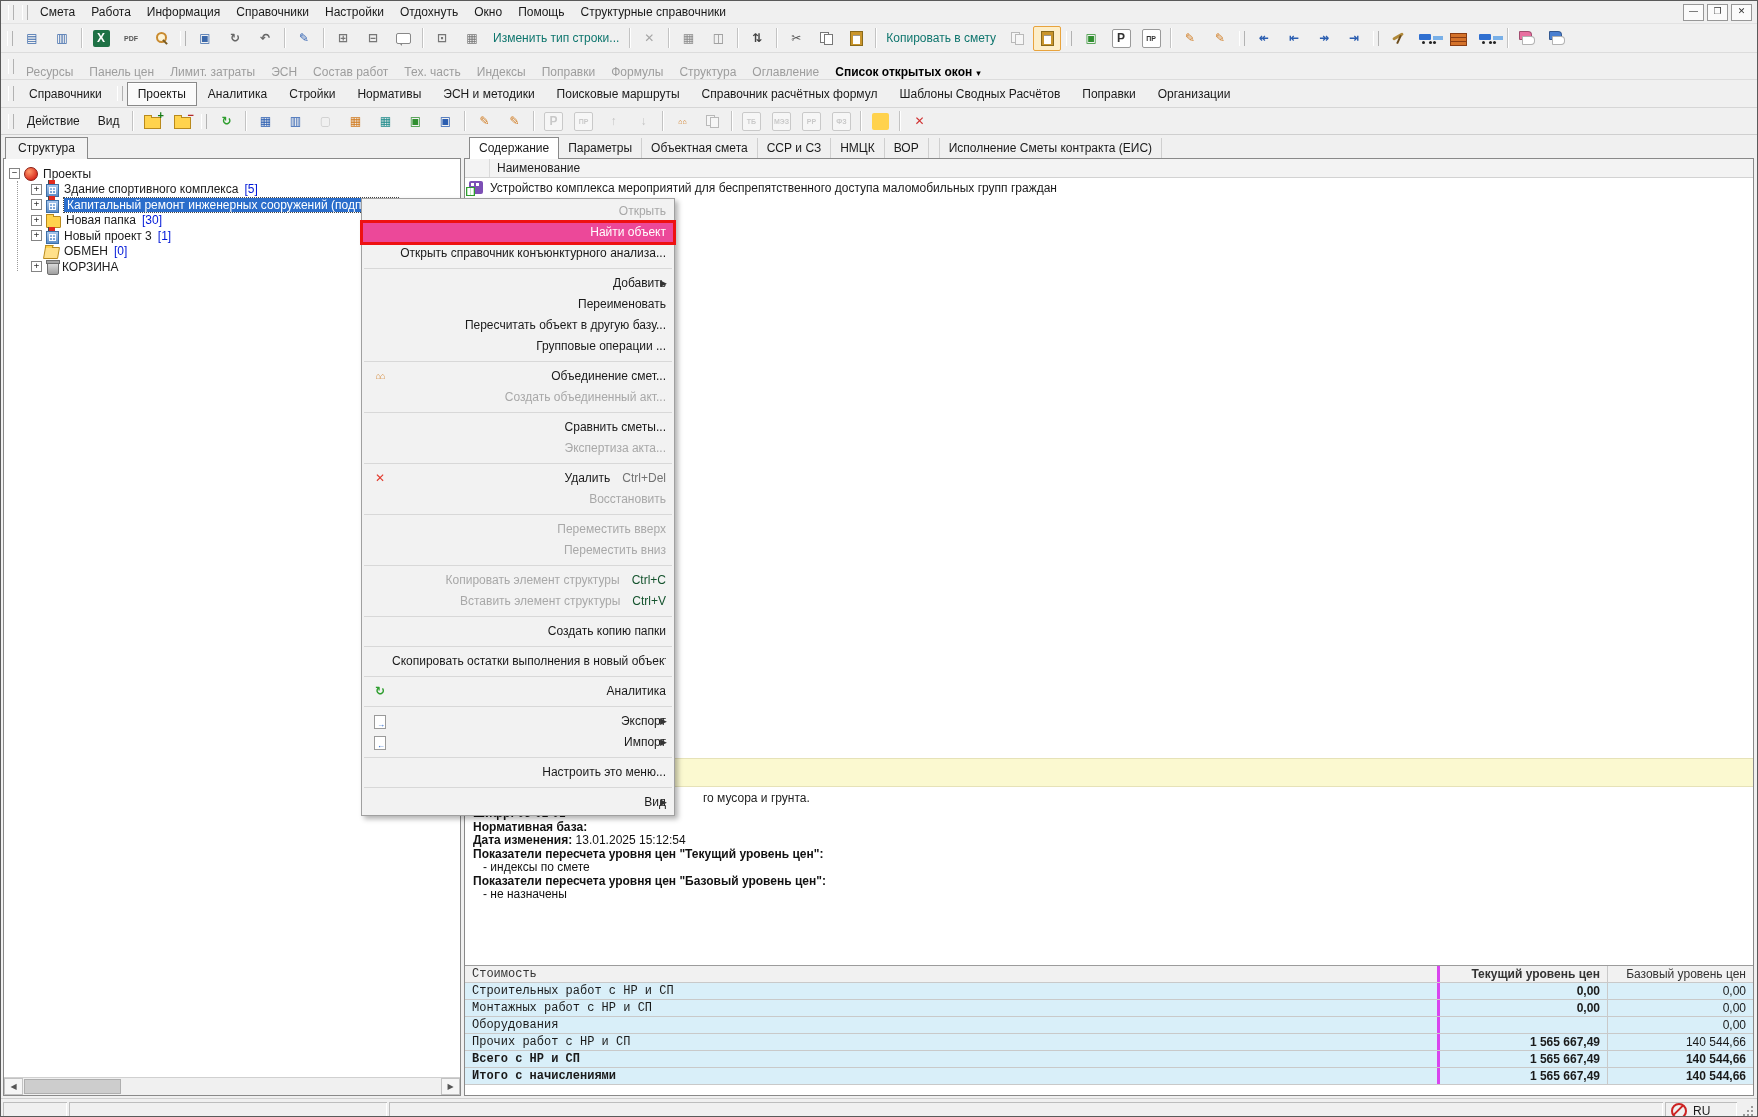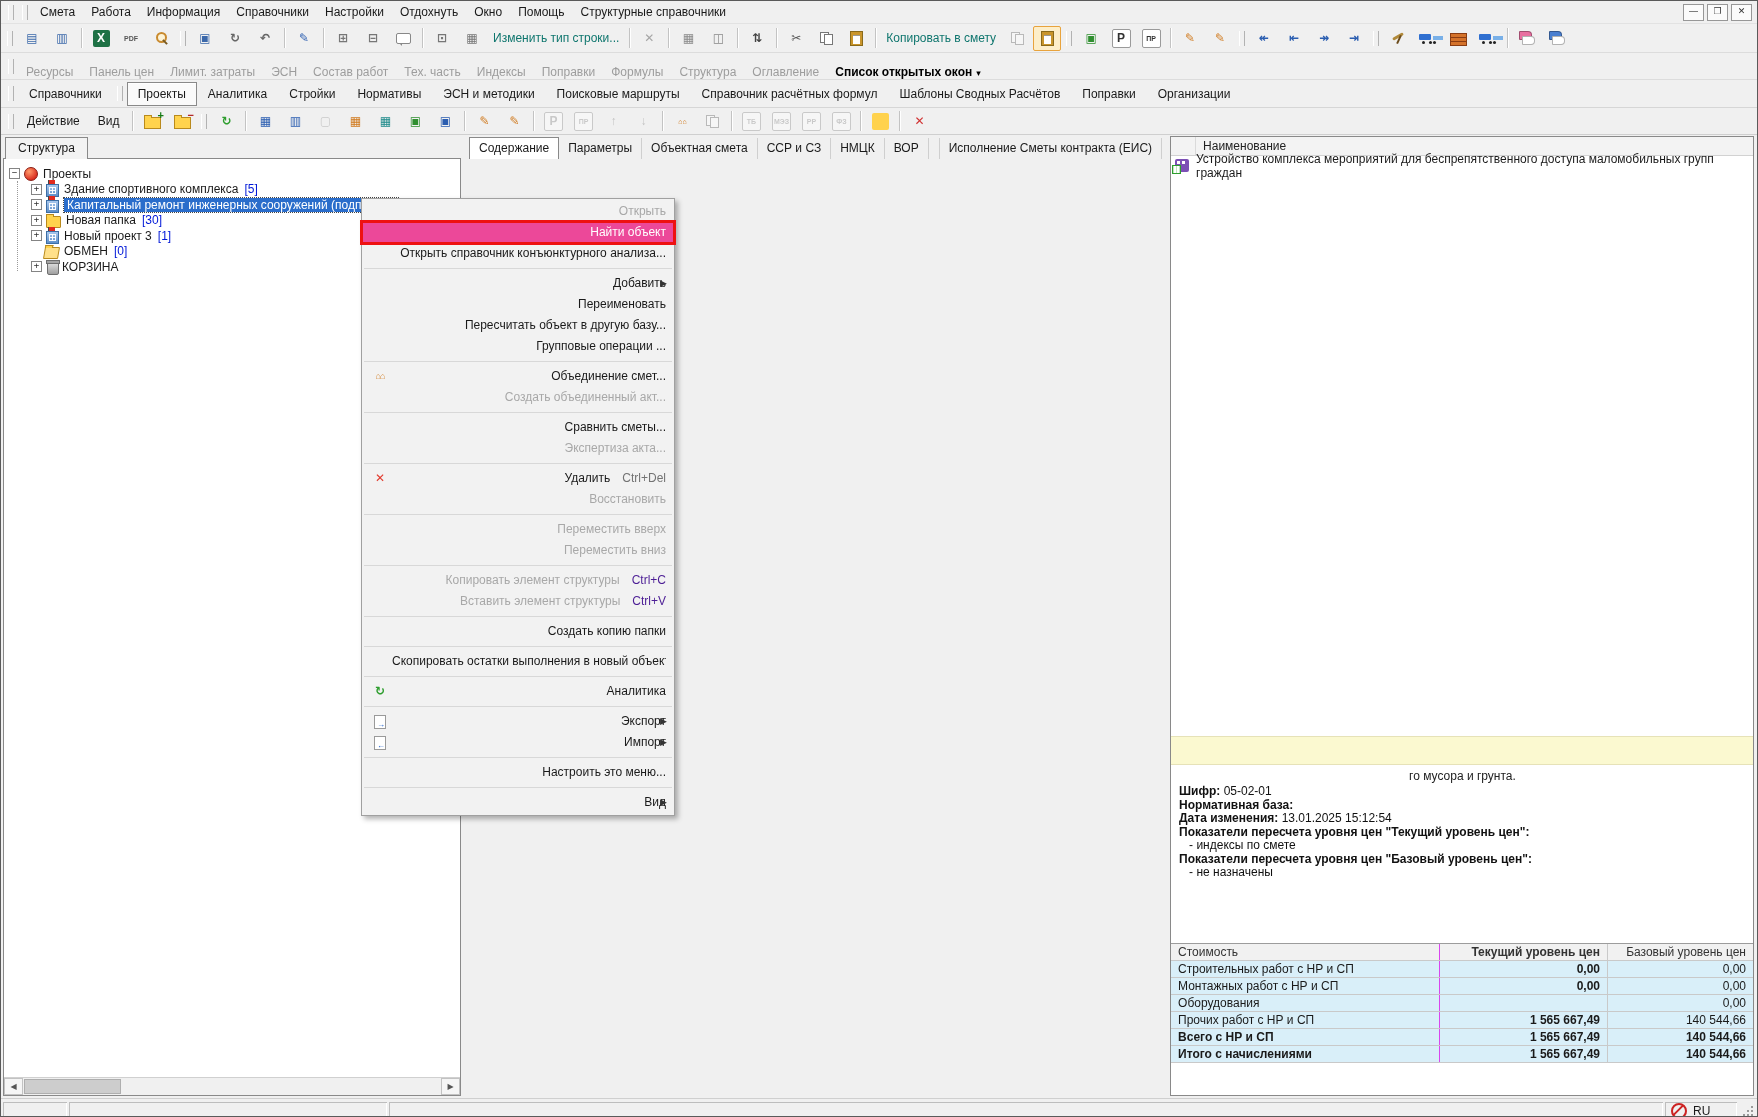--- a/index.html
+++ b/index.html
@@ -55,21 +55,21 @@
   .ico.folder-open{background:#ffe08a;transform:skewX(-10deg);}
   .ico.trash{width:10px;height:11px;background:linear-gradient(#e0e0e0,#9f9f9f);border:1px solid #6f6f6f;margin:3px 3px 0 1px;border-radius:0 0 2px 2px;}
   .ico.trash::before{content:"";position:absolute;top:-3px;left:-2px;right:-2px;height:2px;background:#a5a5a5;border:1px solid #6f6f6f;}
   
   .hscroll{height:17px;border-top:1px solid #d0d0d0;background:#f0f0f0;display:flex;align-items:center;}
   .sc-btn{width:17px;height:15px;border:1px solid #c2c2c2;background:#f5f5f5;color:#555;font-size:8px;display:flex;align-items:center;justify-content:center;flex:none;}
   .sc-thumb{width:95px;height:13px;background:#cdcdcd;border:1px solid #aeaeae;margin-left:1px;}
   .sc-track{flex:1;}
   .splitter{width:3px;flex:none;}
   
-  .right-panel{flex:1;display:flex;flex-direction:row;padding:2px 3px 2px 0;box-sizing:border-box;min-width:0;gap:8px;}
+  .right-panel{flex:1;display:flex;flex-direction:column;padding:2px 3px 2px 0;box-sizing:border-box;min-width:0;}
   .rtabs{display:flex;align-items:flex-end;height:22px;margin-left:5px;}
   .rtab{padding:3px 9px 4px;border-right:1px solid #cfcfcf;white-space:nowrap;}
   .rtab.active{border:1px solid #898989;border-bottom:none;background:#fff;position:relative;z-index:2;}
   .rtab.gap{margin-left:10px;border-left:1px solid #cfcfcf;}
   .content-box{flex:1;border:1px solid #898989;background:#fff;margin-top:-1px;position:relative;overflow:hidden;}
   .col-header{height:18px;background:#f3f3f3;border-bottom:1px solid #d2d2d2;display:flex;align-items:center;}
   .col-first{width:24px;height:100%;border-right:1px solid #dadada;flex:none;}
   .col-name{padding-left:7px;color:#222;}
   .obj-row{height:19px;display:flex;align-items:center;}
   .obj-icon{width:14px;height:13px;margin:0 7px 0 4px;background:#7c4fb5;border-radius:2px;position:relative;flex:none;}
@@ -77,32 +77,32 @@
   .obj-icon::after{content:"";position:absolute;bottom:-2px;left:-3px;width:7px;height:7px;border:1px solid #2f9e2f;background:repeating-linear-gradient(90deg,#bfe8bf 0 1px,#fff 1px 3px);}
   .band{position:absolute;left:0;right:0;top:599px;height:27px;background:#fbf9d0;border-top:1px solid #e6e2b8;border-bottom:1px solid #e6e2b8;}
   .fragment{position:absolute;top:632px;left:238px;color:#222;}
   .info{position:absolute;top:648px;left:8px;line-height:13.5px;color:#111;}
   .info .ind{padding-left:10px;}
   .cost-table{position:absolute;left:0;right:0;top:806px;border-top:1px solid #9c9c9c;}
   .ct-row{display:flex;height:17px;border-bottom:1px solid #c9c9c9;align-items:stretch;box-sizing:border-box;}
   .ct-row.header{background:#f1f1f1;color:#333;}
   .ct-row.data{background:#d9eff9;}
   .ct-row.bold{font-weight:bold;}
-  .ct-label{flex:1;padding-left:7px;border-right:1px solid #d946ef;display:flex;align-items:center;min-width:0;}
+  .ct-label{flex:1;padding-left:7px;border-right:3px solid #d946ef;display:flex;align-items:center;min-width:0;font-family:Liberation Mono, monospace;}
   .ct-cur{width:160px;flex:none;border-right:1px solid #c9c9c9;display:flex;align-items:center;justify-content:flex-end;padding-right:7px;font-weight:bold;}
   .ct-base{width:138px;flex:none;display:flex;align-items:center;justify-content:flex-end;padding-right:7px;}
   
   .cmenu{position:absolute;left:360px;top:197px;width:312px;background:#f2f2f2;border:1px solid #a0a0a0;box-shadow:3px 3px 5px rgba(0,0,0,.3);z-index:50;padding:2px 0;}
   .mitem{height:21px;line-height:21px;display:flex;align-items:center;padding:0 8px 0 6px;position:relative;color:#1a1a1a;}
   .micon{width:24px;flex:none;display:flex;align-items:center;justify-content:center;font-weight:bold;}
   .mlabel{flex:1;white-space:nowrap;overflow:hidden;text-align:right;}
   .mshort{margin-left:auto;padding-left:12px;color:#737373;}
   .marrow{position:absolute;right:7px;font-size:9px;color:#333;}
   .mitem.dis{color:#a8a8a8;}
-  .mitem.dis .mshort,.mitem.dis .marrow{color:#4c1d95;}
+  .mitem.dis .mshort,.mitem.dis .marrow{color:#14532d;}
   .mitem.hilite{background:#ec4899;color:#fff;outline:3px solid #ee1111;outline-offset:-1px;z-index:2;}
   .msep{height:1px;background:#d8d8d8;margin:4px 2px;}
   .mdoc{width:10px;height:12px;border:1px solid #9a9a9a;background:#fff;position:relative;font-size:8px;color:#1558c8;font-weight:bold;display:flex;align-items:flex-end;justify-content:flex-end;line-height:7px;}
   
   .statusbar{height:25px;display:flex;align-items:center;background:#f0f0f0;border-top:1px solid #cfcfcf;padding:2px 2px;box-sizing:border-box;gap:2px;}
   .sb-seg{height:19px;box-shadow:inset 1px 1px 0 #bdbdbd,inset -1px -1px 0 #ffffff;display:flex;align-items:center;padding:0 6px;box-sizing:border-box;}
   .no-icon{width:12px;height:12px;border:2px solid #cc2222;border-radius:50%;position:relative;margin-right:6px;}
   .no-icon::after{content:"";position:absolute;left:-1px;top:4px;width:13px;height:2px;background:#cc2222;transform:rotate(-45deg);}
   .resize-grip{width:14px;height:14px;margin-left:2px;background:radial-gradient(circle at 3px 11px,#9a9a9a 1.2px,transparent 1.5px),radial-gradient(circle at 7px 11px,#9a9a9a 1.2px,transparent 1.5px),radial-gradient(circle at 11px 11px,#9a9a9a 1.2px,transparent 1.5px),radial-gradient(circle at 7px 7px,#9a9a9a 1.2px,transparent 1.5px),radial-gradient(circle at 11px 7px,#9a9a9a 1.2px,transparent 1.5px),radial-gradient(circle at 11px 3px,#9a9a9a 1.2px,transparent 1.5px);}
   

